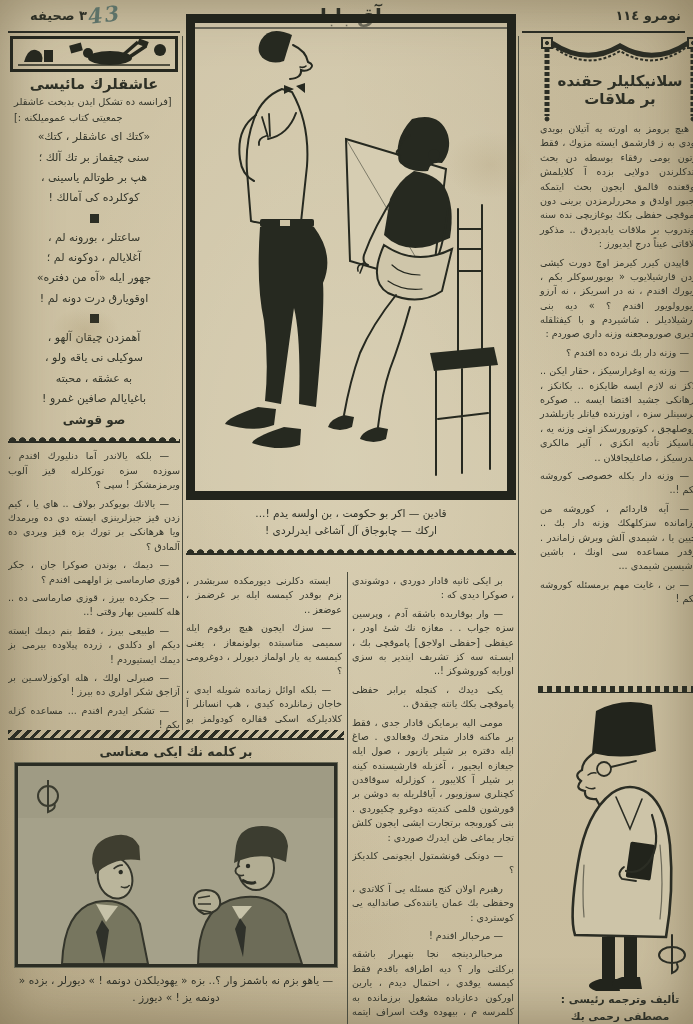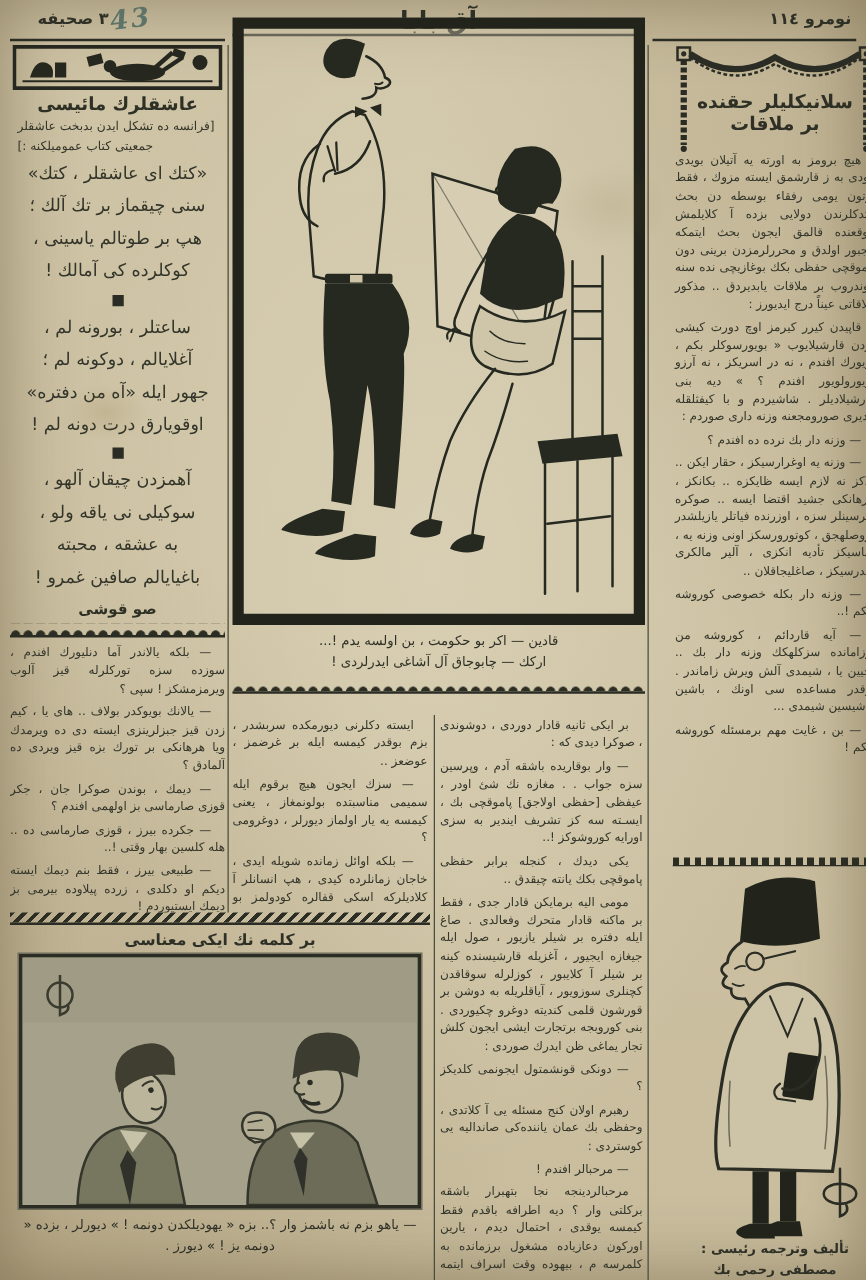--- a/index.html
+++ b/index.html
@@ -18,21 +18,21 @@
   
   .hdr-txt{font-size:13px;font-weight:bold;white-space:nowrap;}
   .masthead{font-size:20px;font-weight:bold;}
   .handwrite{font-size:21px;font-style:italic;font-weight:bold;color:#5d7268;
     transform:rotate(-7deg);letter-spacing:2px;font-family:"DejaVu Serif",serif;}
   
   .sec-title{text-align:center;font-weight:bold;font-size:14.5px;margin:4px 0 2px;}
   .small-title{text-align:center;font-weight:bold;font-size:12.5px;}
   .body-text{font-size:9.6px;line-height:1.5;text-align:justify;color:#34362b;}
   .body-text .para{margin:0 0 4px;text-indent:11px;}
-  .poem-line{text-align:center;font-size:14px;line-height:1.85;color:#33352a;}
+  .poem-line{text-align:center;font-size:11px;line-height:1.85;color:#33352a;}
   .intro-note{text-align:left;font-size:9.8px;line-height:1.6;color:#34362b;margin:2px 6px;}
   .sig{text-align:center;font-weight:bold;font-size:12px;margin-top:4px;}
   .cap-line{text-align:center;font-size:10.6px;line-height:1.6;color:#2f3127;}
   
   .sq-div{width:9px;height:9px;background:#2b2d24;margin:5px auto;}
   .scallop{height:9px;background-image:radial-gradient(circle at 4.5px 9px,#2c2e24 3.4px,rgba(0,0,0,0) 3.9px);
     background-size:10px 9px;background-repeat:repeat-x;border-bottom:2.4px solid #2b2d24;}
   .chevrons{height:8px;background:repeating-linear-gradient(135deg,#2c2e24 0 3px,rgba(0,0,0,0) 3px 7px);
     border-bottom:2.2px solid #2b2d24;}
   .ticks{height:6px;background:repeating-linear-gradient(90deg,#2c2e24 0 5px,rgba(0,0,0,0) 5px 9px);

